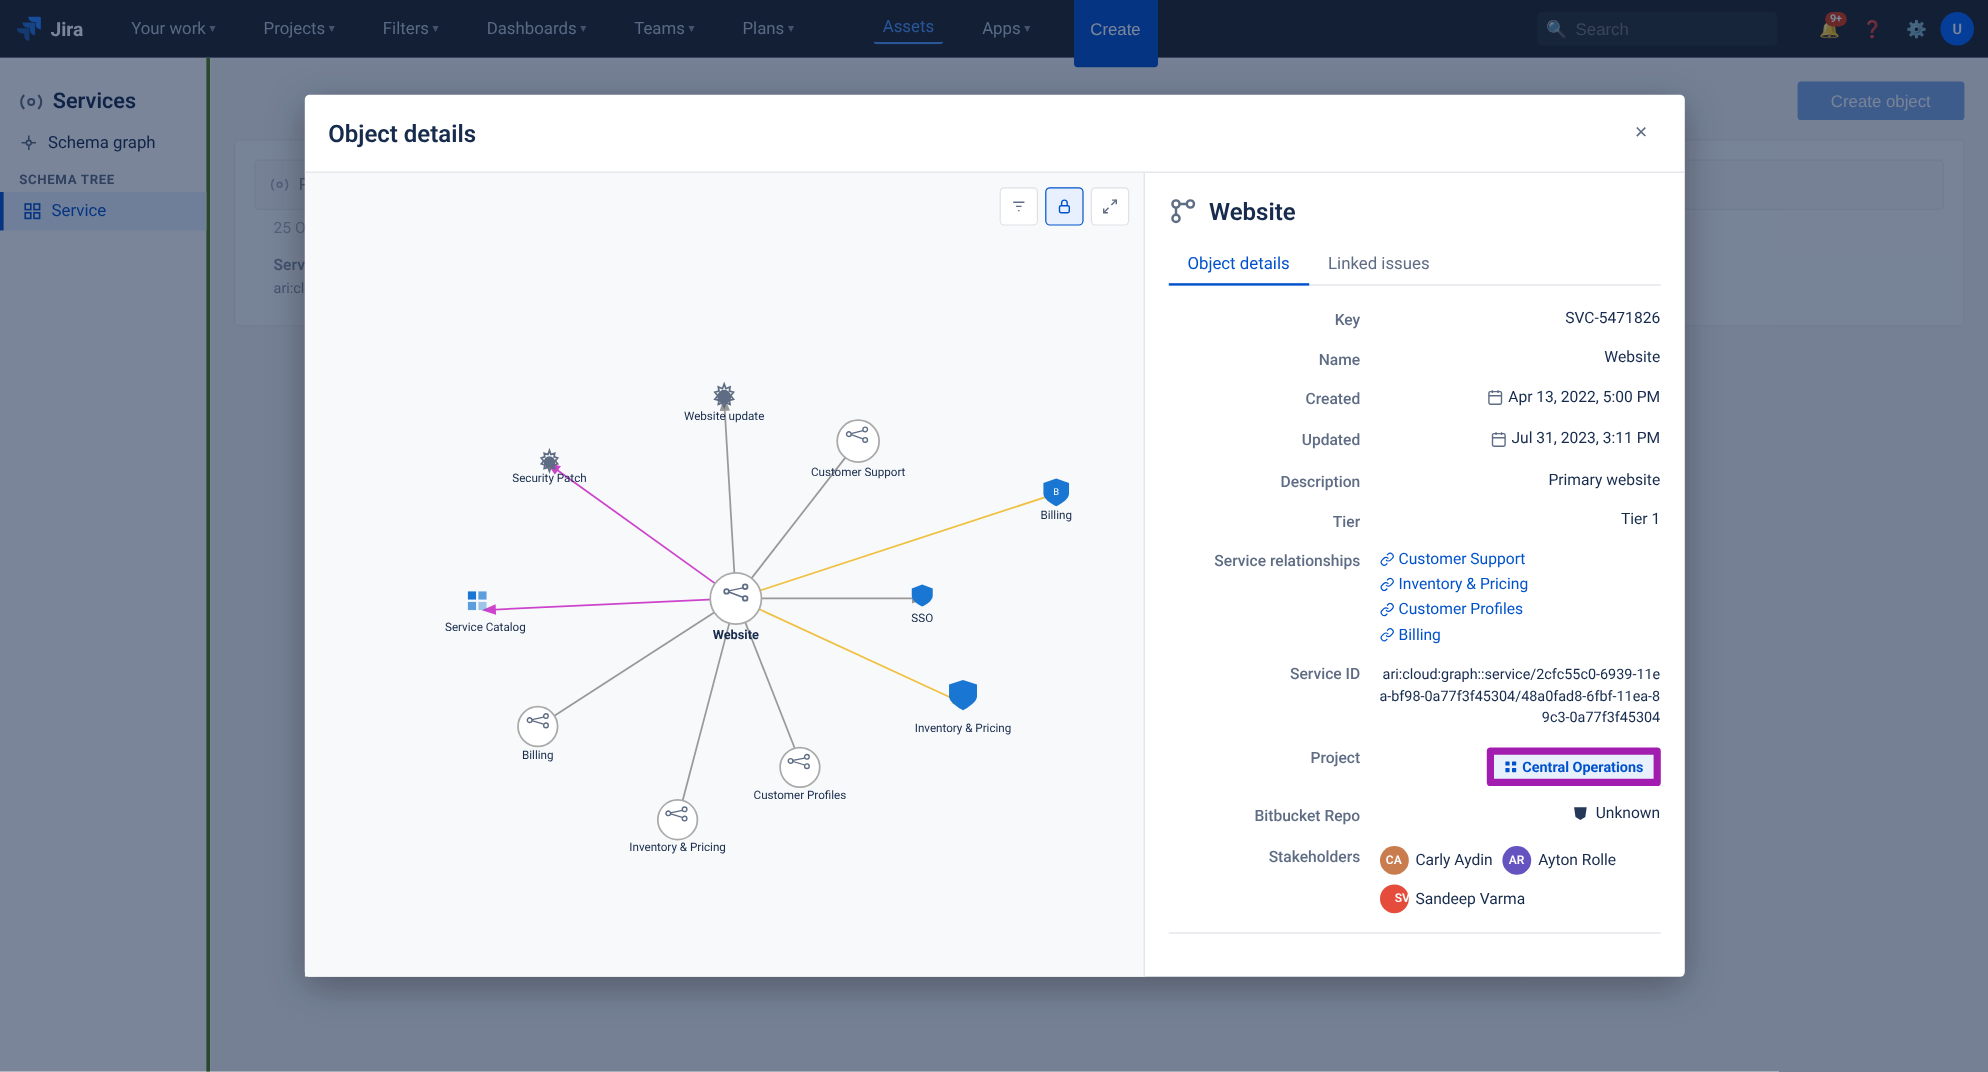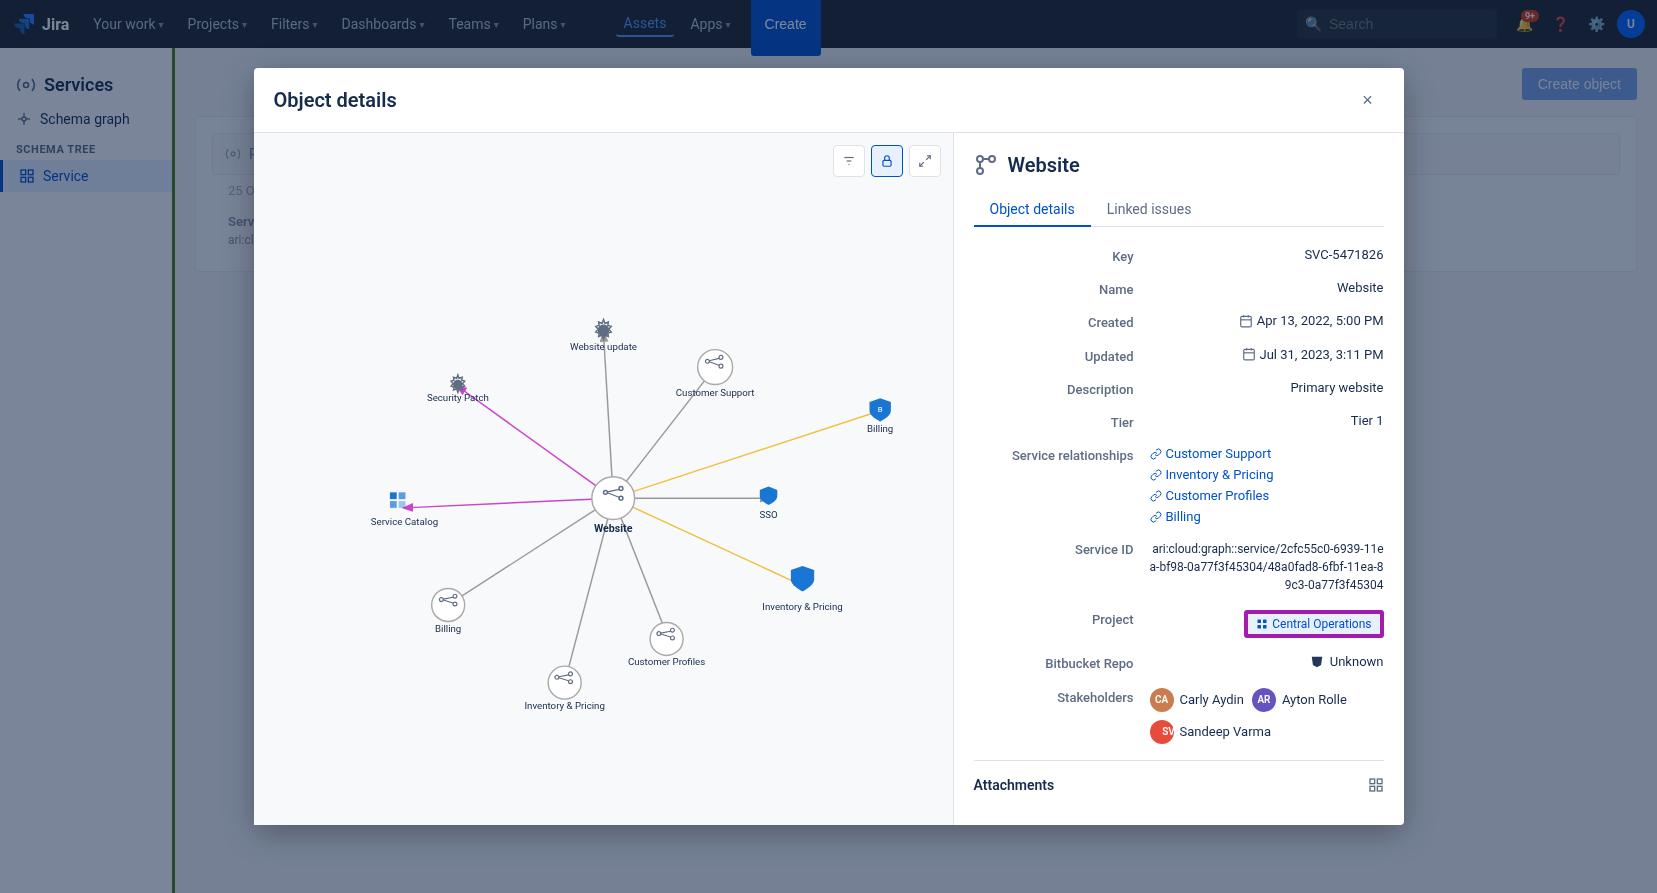--- a/index.html
+++ b/index.html
@@ -1,20 +1,20 @@
 <!DOCTYPE html>
 <html><head>
   <meta charset="utf-8">
   <style>
     * { box-sizing: border-box; margin: 0; padding: 0; }
     body { font-family: -apple-system, BlinkMacSystemFont, "Segoe UI", Roboto, sans-serif; background: #f4f5f7; color: #172b4d; font-size: 14px; }
 
     
     .topnav {
-      display: flex; align-items: center; background: #1d2125; height: 48px; padding: 0 12px; gap: 8px; position: fixed; top: 0; left: 0; right: 0; z-index: 100;
+      display: flex; align-items: center; background: #1d2125; height: 48px; padding: 0 12px; gap: 24px; position: fixed; top: 0; left: 0; right: 0; z-index: 100;
     }
     .topnav-logo { display: flex; align-items: center; gap: 6px; color: white; font-weight: 700; font-size: 16px; margin-right: 8px; }
     .topnav-logo svg { width: 24px; height: 24px; }
     .topnav-item { color: #b6c2cf; font-size: 14px; padding: 4px 8px; border-radius: 3px; cursor: pointer; white-space: nowrap; display: flex; align-items: center; gap: 3px; }
     .topnav-item.active { color: white; margin-left: 34px; }
     .topnav-chevron { font-size: 10px; opacity: 0.7; }
     .topnav-create { background: #0052cc; color: white; border: none; padding: 24px 14px; border-radius: 3px; font-size: 14px; font-weight: 500; cursor: pointer; margin-left: 4px; }
     .topnav-spacer { flex: 1; }
     .topnav-search { background: #282e33; border: none; border-radius: 4px; padding: 6px 10px 6px 32px; color: #b6c2cf; font-size: 14px; width: 200px; cursor: pointer; }
     .topnav-search-wrap { position: relative; display: flex; align-items: center; }
@@ -63,34 +63,34 @@
     .details-tabs { display: flex; gap: 0; border-bottom: 1px solid #dfe1e6; margin-bottom: 20px; }
     .details-tab { padding: 8px 16px; font-size: 14px; cursor: pointer; color: #5e6c84; border-bottom: 2px solid transparent; margin-bottom: -1px; }
     .details-tab.active { color: #0052cc; border-bottom-color: #0052cc; }
 
     .detail-row { display: flex; gap: 16px; margin-bottom: 16px; align-items: flex-start; text-align: right; }
     .detail-label { width: 160px; flex-shrink: 0; font-size: 13px; color: #5e6c84; font-weight: 500; padding-top: 2px; }
     .detail-value { flex: 1; font-size: 13px; color: #172b4d; }
     .detail-link { color: #0052cc; text-decoration: none; cursor: pointer; display: flex; align-items: center; gap: 4px; }
     .service-rel-list { display: flex; flex-direction: column; gap: 6px; }
     .service-id-text { font-size: 12px; color: #172b4d; word-break: break-all; line-height: 1.5; }
-    .project-badge { background: #e8f0fe; color: #0052cc; border: 4px solid #a21caf; border-radius: 3px; padding: 3px 8px; font-size: 12px; display: inline-flex; align-items: center; gap: 4px; }
+    .project-badge { background: #e8f0fe; color: #0052cc; border: 6px solid #a21caf; border-radius: 3px; padding: 3px 8px; font-size: 12px; display: inline-flex; align-items: center; gap: 4px; font-weight: bold; }
     .stakeholder-row { display: flex; align-items: center; gap: 8px; flex-wrap: wrap; }
     .stakeholder { display: flex; align-items: center; gap: 6px; font-size: 13px; }
     .stakeholder-avatar { width: 24px; height: 24px; border-radius: 50%; display: flex; align-items: center; justify-content: center; font-size: 10px; font-weight: 600; color: white; }
 
     
     .attachments-section { margin-top: 8px; border-top: 1px solid #dfe1e6; padding-top: 16px; }
     .attachments-header { display: flex; align-items: center; justify-content: space-between; margin-bottom: 12px; }
     .attachments-title { font-size: 14px; font-weight: 600; color: #172b4d; }
     .no-attachments { font-size: 13px; color: #5e6c84; padding: 12px; border: 1px dashed #dfe1e6; border-radius: 4px; text-align: center; }
 
     
     .bg-content { opacity: 0.5; pointer-events: none; }
-    .create-object-btn { background: #0052cc; color: white; border: none; padding: 8px 16px; border-radius: 3px; font-size: 14px; font-weight: 500; cursor: pointer; }
+    .create-object-btn { background: #0052cc; color: white; border: none; padding: 8px 28px; border-radius: 3px; font-size: 14px; font-weight: 500; cursor: pointer; }
 
     
     .node-label { font-size: 10px; text-anchor: middle; fill: #172b4d; }
     .node-label-bold { font-size: 11px; font-weight: 700; text-anchor: middle; fill: #172b4d; }
   </style>
 </head>
 <body>
 
 <nav class="topnav">
   <div class="topnav-logo">
@@ -516,27 +516,18 @@
             <div style="margin-top:8px;">
               <div class="stakeholder">
                 <div class="stakeholder-avatar" style="background:#e64c3c;padding-left:14px;">SV</div>
                 <span>Sandeep Varma</span>
               </div>
             </div>
           </div>
         </div>
 
         <div class="attachments-section">
-          <div class="attachments-header">
-            <span class="attachments-title">Attachments</span>
-            <svg width="16" height="16" viewBox="0 0 24 24" fill="none" stroke="#5e6c84" stroke-width="2">
-                <rect x="3" y="3" width="7" height="7"></rect>
-                <rect x="14" y="3" width="7" height="7"></rect>
-                <rect x="3" y="14" width="7" height="7"></rect>
-                <rect x="14" y="14" width="7" height="7"></rect>
-              </svg>
-          </div>
         </div>
 
       </div>
     </div>
   </div>
 </div>
 
 </body></html>

